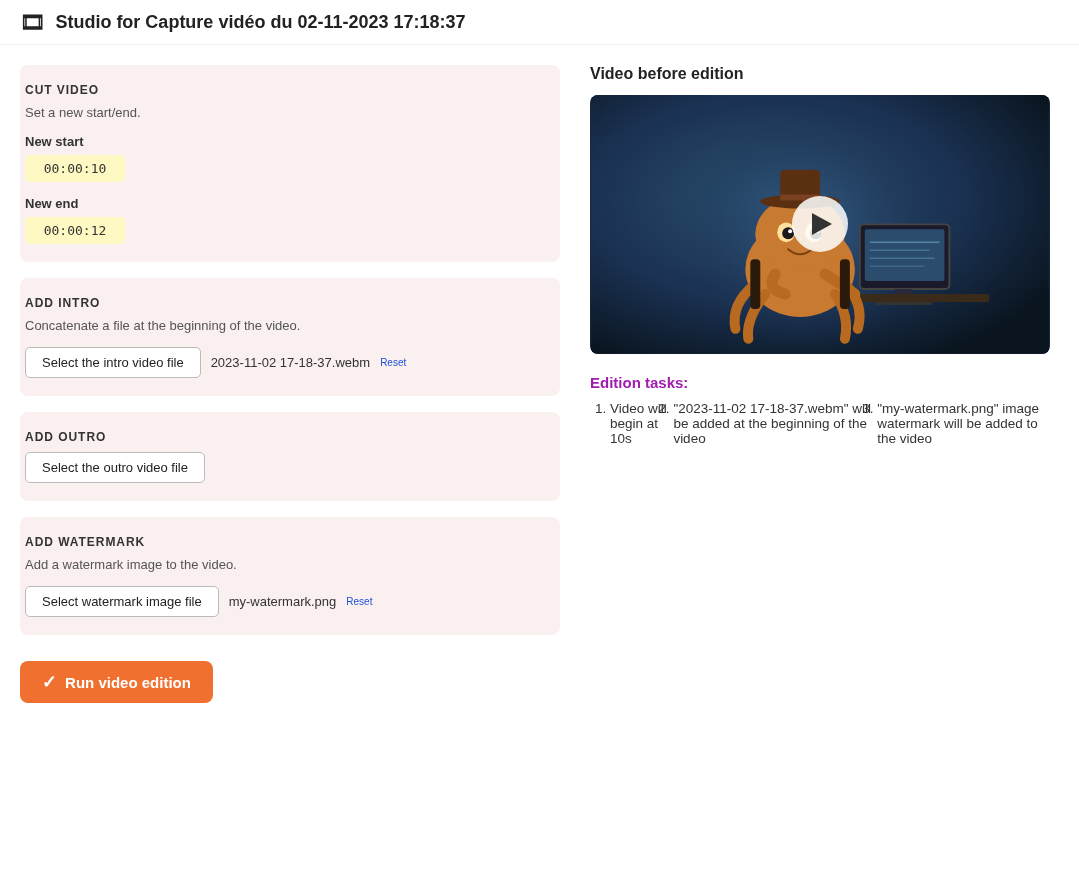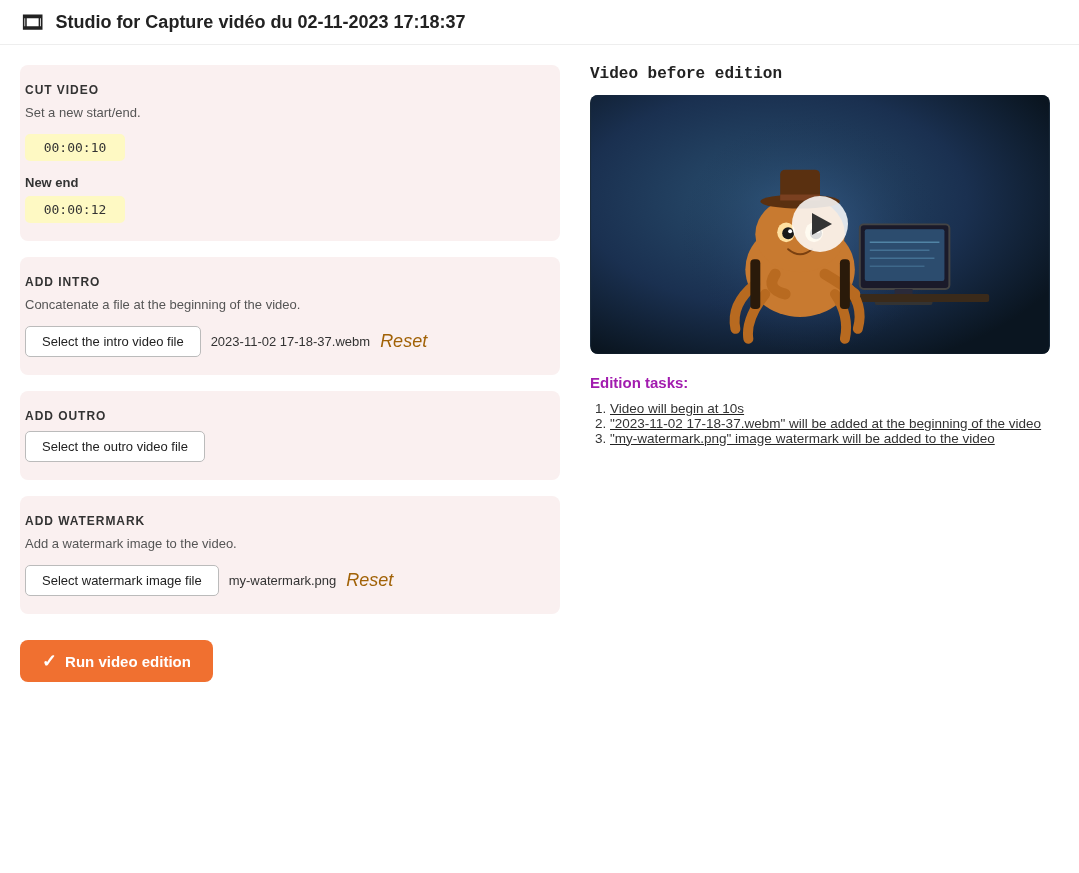--- a/index.html
+++ b/index.html
@@ -106,32 +106,30 @@
       display: flex;
       align-items: center;
       gap: 10px;
       flex-wrap: wrap;
     }
     .file-name {
       font-size: 13px;
       color: #333;
     }
     .reset-link {
-      font-size: 18px;
-      color: #a16207;
+      font-size: 10px;
+      color: #1d4ed8;
       cursor: pointer;
       text-decoration: none;
-      font-style: italic;
     }
     .video-section-title {
       font-size: 16px;
       font-weight: 600;
       margin-bottom: 12px;
       color: #222;
-      font-family: Liberation Mono, monospace;
     }
     .video-thumbnail {
       width: 100%;
       max-width: 460px;
       border-radius: 8px;
       overflow: hidden;
       background: #1a2a3a;
       position: relative;
       aspect-ratio: 16/9;
       display: flex;
@@ -164,23 +162,22 @@
     }
     .edition-tasks-title {
       font-size: 15px;
       font-weight: 700;
       margin-bottom: 10px;
       color: #a21caf;
     }
     .edition-tasks ol {
       padding-left: 20px;
       display: flex;
-      flex-direction: column;
+      flex-direction: row;
       gap: 0;
-      text-decoration: underline;
     }
     .edition-tasks li {
       font-size: 13.5px;
       color: #333;
     }
     .run-section {
       margin-top: 10px;
     }
     
     .video-svg {
@@ -197,20 +194,21 @@
   <span class="film-icon">🎞</span>
   <span>Studio for Capture vidéo du 02-11-2023 17:18:37</span>
 </header>
 
 <div class="main-layout">
   <div class="left-panel">
 
     <div class="section-card">
       <div class="section-title">CUT VIDEO</div>
       <div class="section-desc">Set a new start/end.</div>
+      <div class="field-label">New start</div>
       <input class="time-input" type="text" value="00:00:10" style="">
       <div class="field-label">New end</div>
       <input class="time-input" type="text" value="00:00:12" style="">
     </div>
 
     <div class="section-card">
       <div class="section-title">ADD INTRO</div>
       <div class="section-desc">Concatenate a file at the beginning of the video.</div>
       <div class="file-row">
         <button class="btn">Select the intro video file</button>

